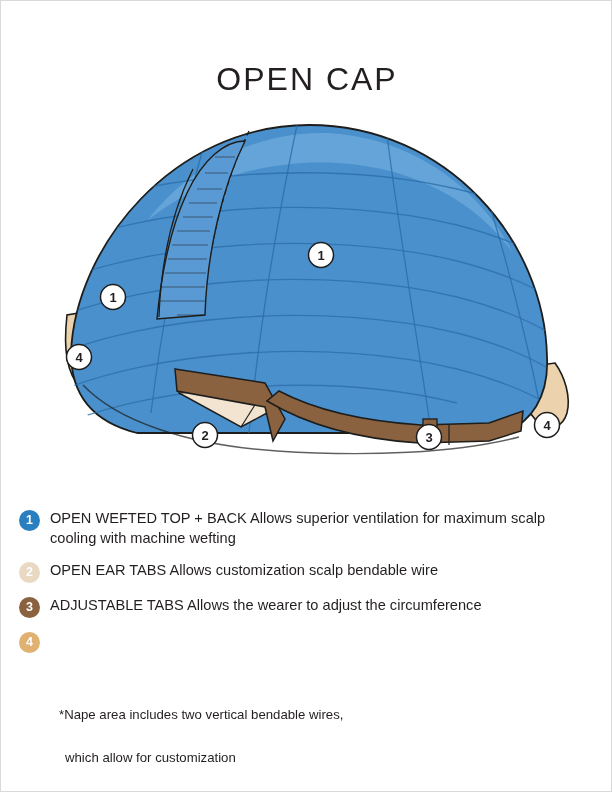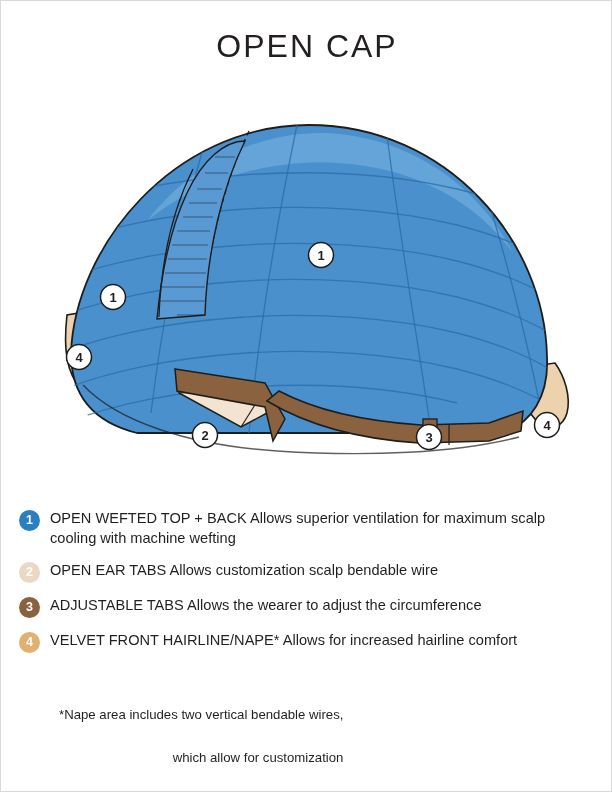--- a/index.html
+++ b/index.html
@@ -17,21 +17,21 @@
   }
   .page {
     position: relative;
     width: 612px;
     height: 792px;
     box-sizing: border-box;
     border: 1px solid #d9d9d9;
   }
   .title {
     position: absolute;
-    top: 27px;
+    top: 60px;
     left: 0;
     width: 612px;
     text-align: center;
     font-size: 32px;
     letter-spacing: 2px;
     font-weight: 400;
     color: #231f20;
   }
   .figure {
     position: absolute;
@@ -76,21 +76,20 @@
   .legend-text .bold {
     font-weight: normal;
   }
   .footnote {
     position: absolute;
     top: 705px;
     left: 58px;
     font-size: 13.2px;
     line-height: 1.42;
     color: #231f20;
-    text-align: right;
   }
   .num-callout text {
     font-family: "Liberation Sans", sans-serif;
     font-size: 13px;
     font-weight: bold;
     fill: #231f20;
   }
 </style>
 </head>
 <body>
@@ -227,24 +226,20 @@
     <div class="legend-row">
       <div class="badge b3">3</div>
       <div class="legend-text">
         <span class="bold">ADJUSTABLE TABS</span>
         <span>Allows the wearer to adjust the circumference</span>
       </div>
     </div>
 
     <div class="legend-row">
       <div class="badge b4">4</div>
-      <div class="legend-text">
-        <span class="bold">VELVET FRONT HAIRLINE/NAPE*</span>
-        <span>Allows for increased hairline comfort</span>
-      </div>
     </div>
 
   </div>
 
   <div class="footnote">
     <div>*Nape area includes two vertical bendable wires,</div>
     <div style="padding-left:6px;margin-top:24px;">which allow for customization</div>
   </div>
 
 </div>

